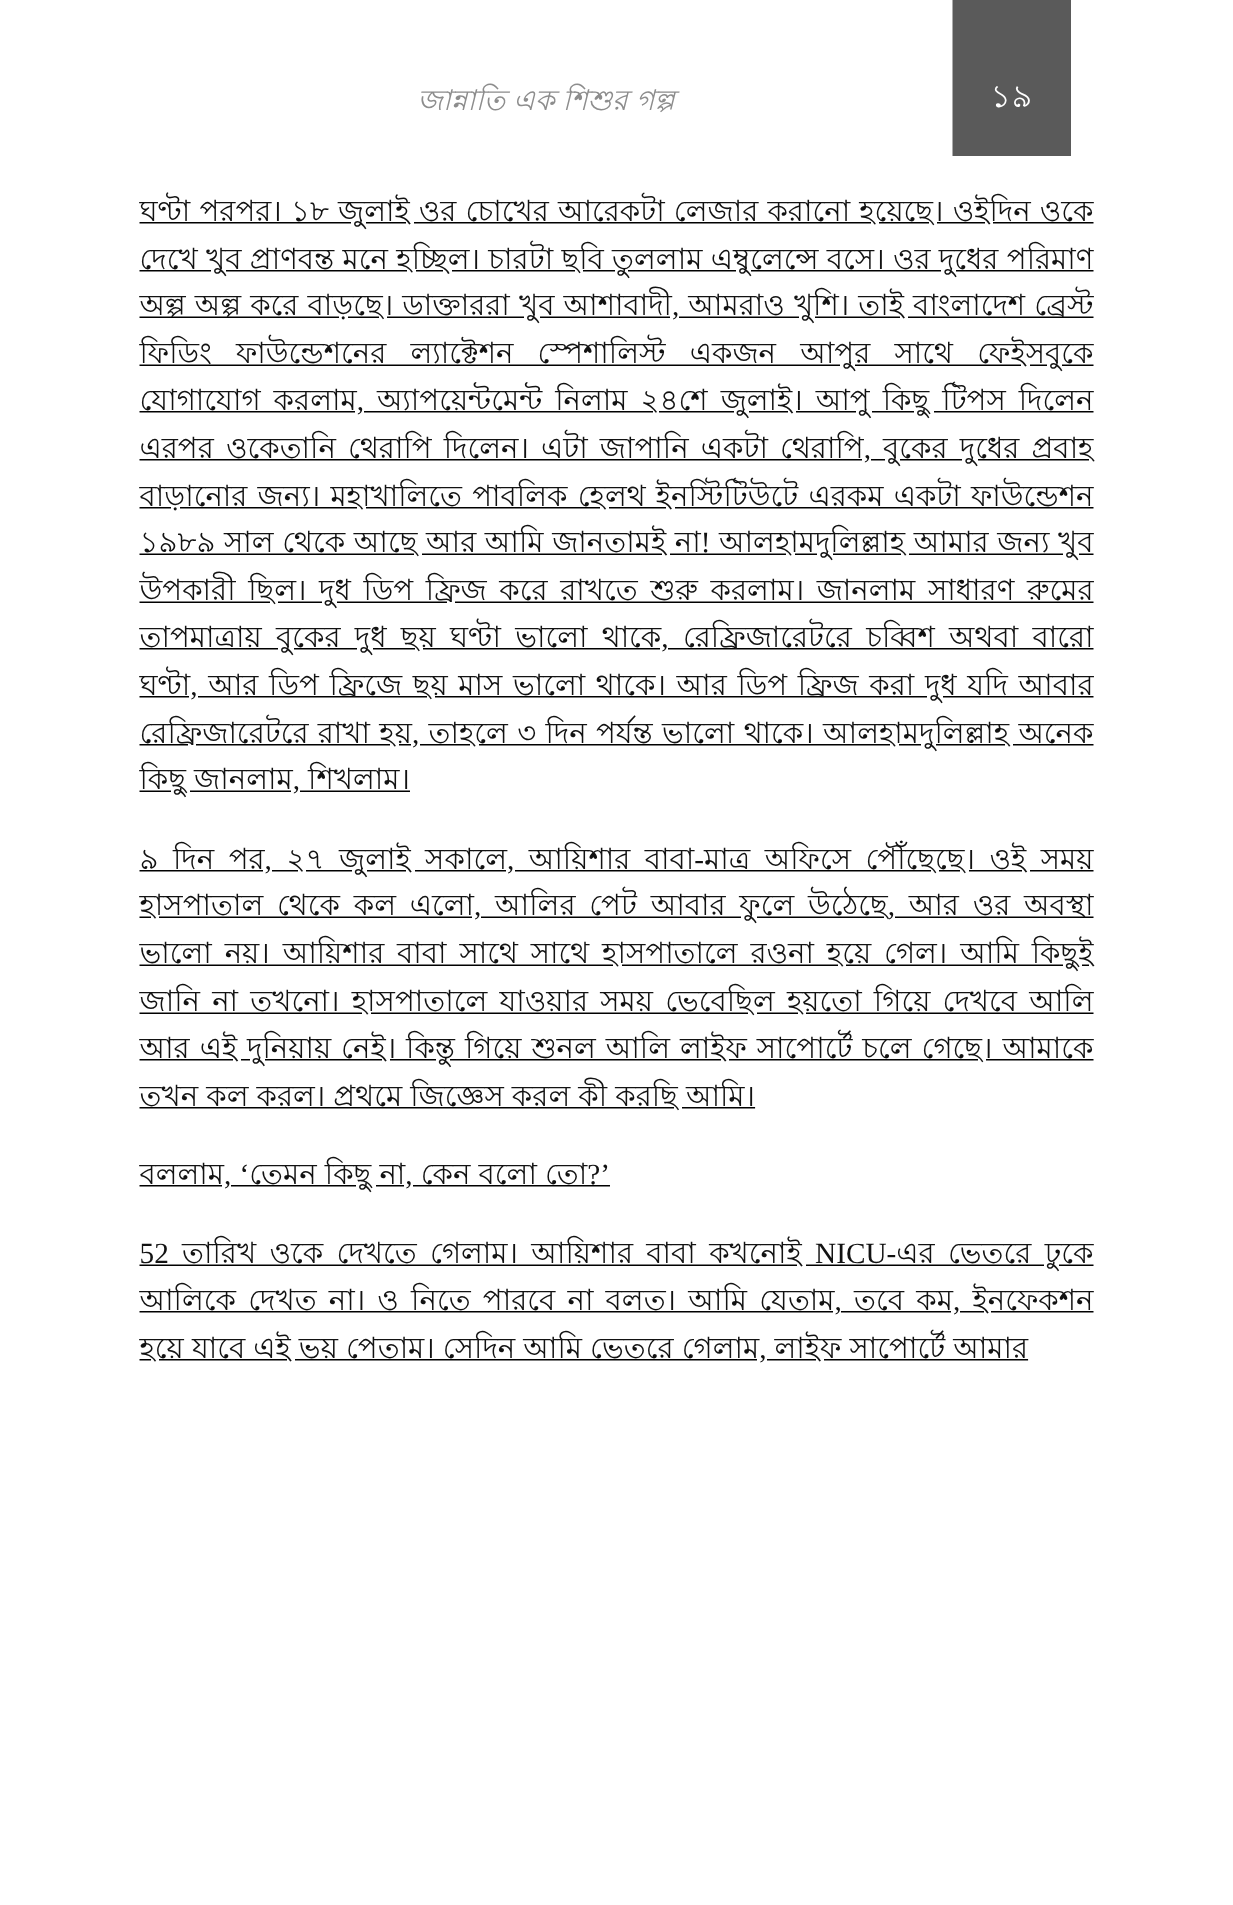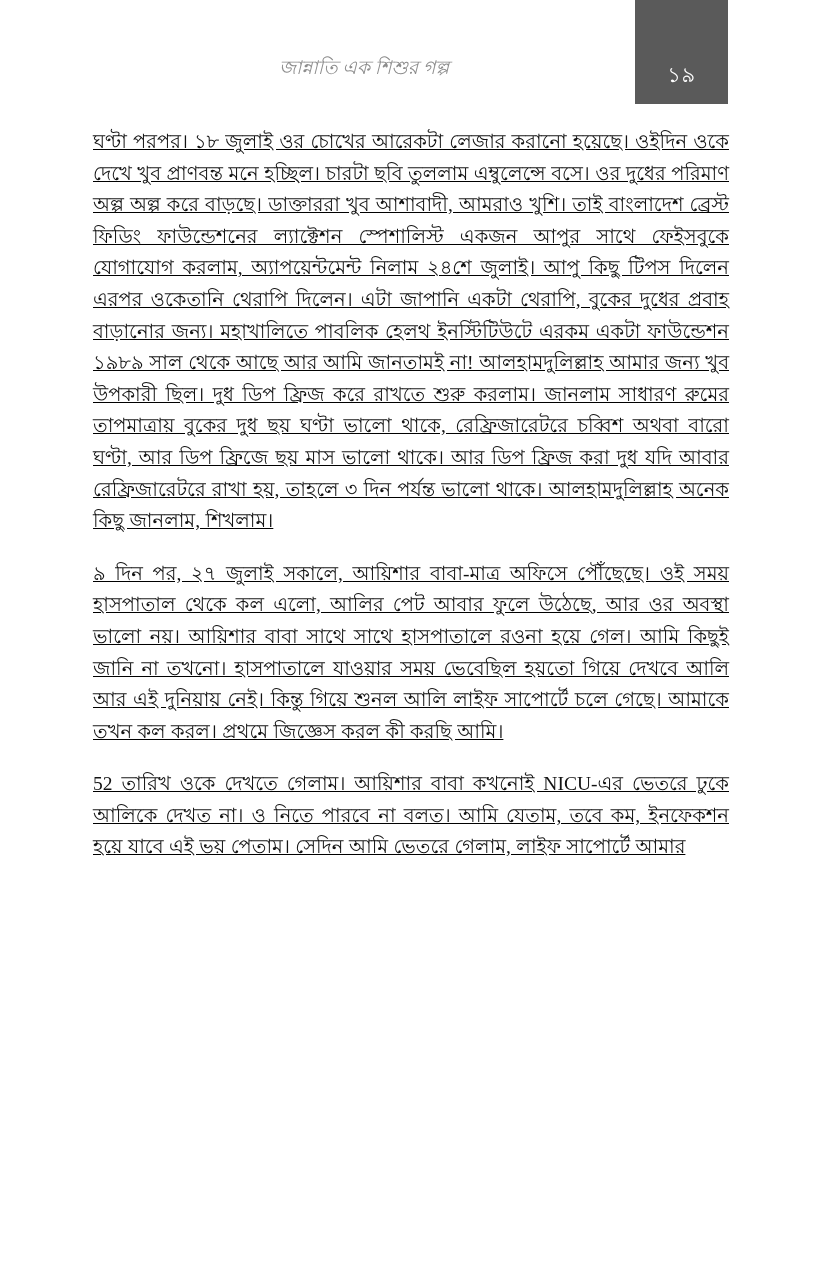--- a/index.html
+++ b/index.html
@@ -23,47 +23,47 @@
     position: absolute;
     left: 0;
     top: 0;
     width: 822px;
     height: 108px;
   }
   .folio-box {
     position: absolute;
     left: 635px;
     top: 0;
-    width: 93px;
+    width: 79px;
     height: 104px;
     background: #5a5a5a;
     display: flex;
     align-items: flex-end;
     justify-content: center;
     box-sizing: border-box;
-    padding-bottom: 18px;
+    padding-bottom: 29px;
   }
   .folio-number {
     color: #ffffff;
     font-size: 21px;
     line-height: 1;
     font-family: "Liberation Serif", "DejaVu Serif", serif;
     letter-spacing: 0.5px;
   }
   .running-head {
     position: absolute;
     left: 93px;
     top: 57px;
     width: 542px;
     text-align: center;
     color: #8d8d8d;
     font-style: italic;
     font-size: 19px;
     line-height: 1.2;
-    font-family: Liberation Serif, serif;
+    font-family: Liberation Sans, sans-serif;
   }
 
   
   .body-text {
     position: absolute;
     left: 93px;
     top: 126px;
     width: 636px;
     text-decoration: underline;
   }
@@ -92,16 +92,17 @@
   <div class="header-zone">
     <div class="folio-box">
       <span class="folio-number">১৯</span>
     </div>
     <div class="running-head">জান্নাতি এক শিশুর গল্প</div>
   </div>
 
   <div class="body-text">
     <p class="para">ঘণ্টা পরপর। ১৮ জুলাই ওর চোখের আরেকটা লেজার করানো হয়েছে। ওইদিন ওকে দেখে খুব প্রাণবন্ত মনে হচ্ছিল। চারটা ছবি তুললাম এম্বুলেন্সে বসে। ওর দুধের পরিমাণ অল্প অল্প করে বাড়ছে। ডাক্তাররা খুব আশাবাদী, আমরাও খুশি। তাই বাংলাদেশ ব্রেস্ট ফিডিং ফাউন্ডেশনের ল্যাক্টেশন স্পেশালিস্ট একজন আপুর সাথে ফেইসবুকে যোগাযোগ করলাম, অ্যাপয়েন্টমেন্ট নিলাম ২৪শে জুলাই। আপু কিছু টিপস দিলেন এরপর ওকেতানি থেরাপি দিলেন। এটা জাপানি একটা থেরাপি, বুকের দুধের প্রবাহ বাড়ানোর জন্য। মহাখালিতে পাবলিক হেলথ ইনস্টিটিউটে এরকম একটা ফাউন্ডেশন ১৯৮৯ সাল থেকে আছে আর আমি জানতামই না! আলহামদুলিল্লাহ আমার জন্য খুব উপকারী ছিল। দুধ ডিপ ফ্রিজ করে রাখতে শুরু করলাম। জানলাম সাধারণ রুমের তাপমাত্রায় বুকের দুধ ছয় ঘণ্টা ভালো থাকে, রেফ্রিজারেটরে চব্বিশ অথবা বারো ঘণ্টা, আর ডিপ ফ্রিজে ছয় মাস ভালো থাকে। আর ডিপ ফ্রিজ করা দুধ যদি আবার রেফ্রিজারেটরে রাখা হয়, তাহলে ৩ দিন পর্যন্ত ভালো থাকে। আলহামদুলিল্লাহ অনেক কিছু জানলাম, শিখলাম।</p>
     <p class="para">৯ দিন পর, ২৭ জুলাই সকালে, আয়িশার বাবা-মাত্র অফিসে পৌঁছেছে। ওই সময় হাসপাতাল থেকে কল এলো, আলির পেট আবার ফুলে উঠেছে, আর ওর অবস্থা ভালো নয়। আয়িশার বাবা সাথে সাথে হাসপাতালে রওনা হয়ে গেল। আমি কিছুই জানি না তখনো। হাসপাতালে যাওয়ার সময় ভেবেছিল হয়তো গিয়ে দেখবে আলি আর এই দুনিয়ায় নেই। কিন্তু গিয়ে শুনল আলি লাইফ সাপোর্টে চলে গেছে। আমাকে তখন কল করল। প্রথমে জিজ্ঞেস করল কী করছি আমি।</p>
+    <p class="para tight">বললাম, ‘তেমন কিছু না, কেন বলো তো?’</p>
     <p class="para">52 তারিখ ওকে দেখতে গেলাম। আয়িশার বাবা কখনোই NICU-এর ভেতরে ঢুকে আলিকে দেখত না। ও নিতে পারবে না বলত। আমি যেতাম, তবে কম, ইনফেকশন হয়ে যাবে এই ভয় পেতাম। সেদিন আমি ভেতরে গেলাম, লাইফ সাপোর্টে আমার</p>
   </div>
 
 </div>
 
 </body></html>

